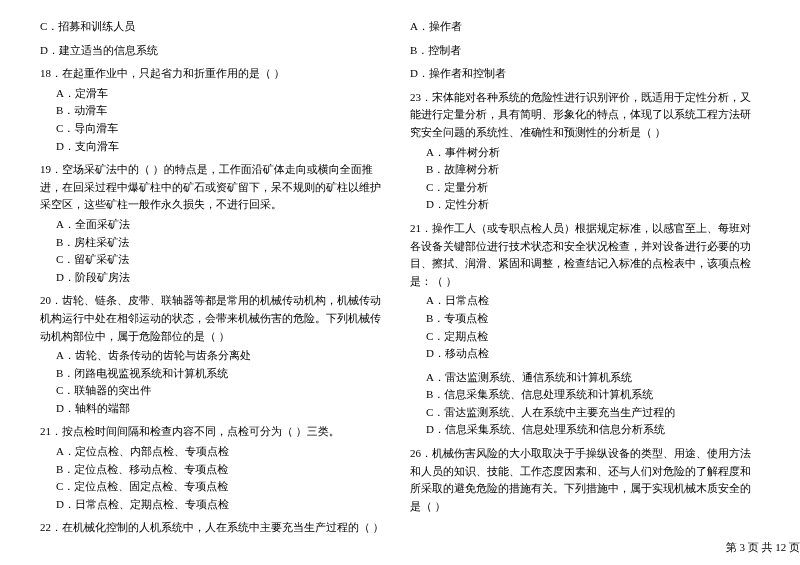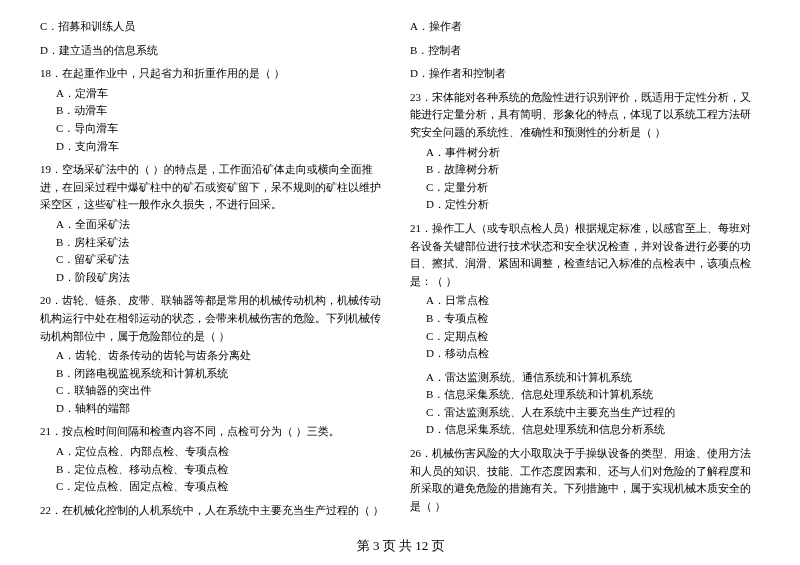--- a/index.html
+++ b/index.html
@@ -40,22 +40,22 @@
     }
     .option {
       padding-left: 16px;
       line-height: 1.6;
     }
     .page-footer {
       position: absolute;
       bottom: 10px;
       left: 1px;
       right: 0;
-      text-align: center;
-      font-size: 13px;
+      text-align: right;
+      font-size: 11px;
       color: #000;
     }
   </style>
 </head>
 <body>
 
 <div class="page-container">
   <div class="two-column">
 
     <div class="column">
@@ -90,20 +90,21 @@
         <div class="option">B．闭路电视监视系统和计算机系统</div>
         <div class="option">C．联轴器的突出件</div>
         <div class="option">D．轴料的端部</div>
       </div>
 
       <div class="question-block">
         <div class="question-text">21．按点检时间间隔和检查内容不同，点检可分为（    ）三类。</div>
         <div class="option">A．定位点检、内部点检、专项点检</div>
         <div class="option">B．定位点检、移动点检、专项点检</div>
         <div class="option">C．定位点检、固定点检、专项点检</div>
+        <div class="option">D．日常点检、定期点检、专项点检</div>
       </div>
 
       <div class="question-block">
         <div class="question-text">22．在机械化控制的人机系统中，人在系统中主要充当生产过程的（    ）</div>
       </div>
 
     </div>
 
     <div class="column">
 

